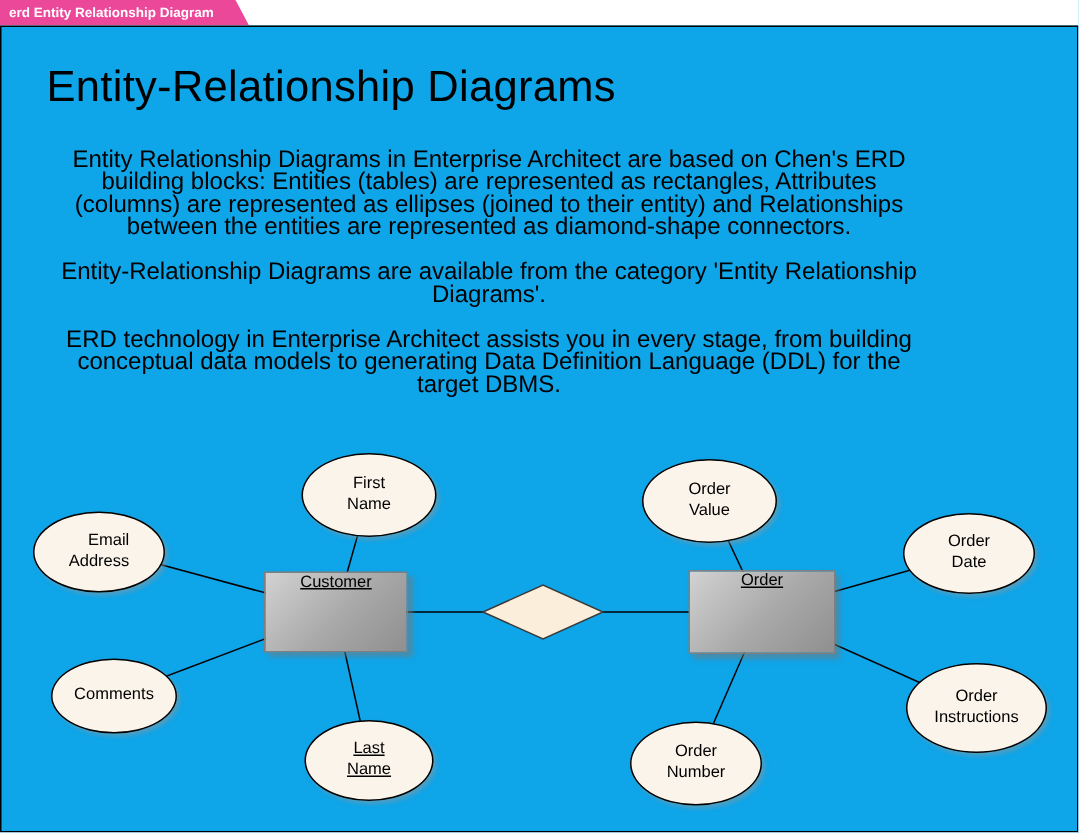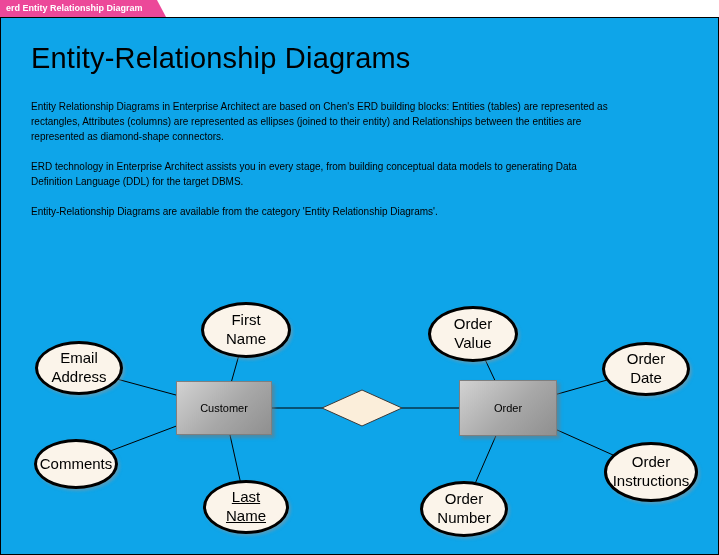--- a/index.html
+++ b/index.html
@@ -46,62 +46,63 @@
   }
   .page-title {
     margin: 0 0 24px 0;
     font-size: 29px;
     font-weight: 400;
     letter-spacing: 0.2px;
   }
   .para {
     margin: 0 0 15px 0;
     width: 590px;
-    font-size: 10px;
+    font-size: 16px;
     line-height: 15px;
+    text-align: center;
   }
 
   .diagram {
     position: absolute;
     left: 0; top: 0;
     width: 717px; height: 536px;
   }
   .diagram svg {
     position: absolute;
     left: 0; top: 0;
   }
 
   .entity {
     position: absolute;
     display: flex;
-    align-items: center;
     justify-content: center;
     font-size: 11px;
     background: linear-gradient(135deg, #d2d2d2 0%, #a8a8a8 55%, #8f8f8f 100%);
     border: 1px solid #7f7f7f;
     box-shadow: 3px 3px 3px rgba(120,120,120,0.55);
+    text-decoration: underline;
   }
   .entity-customer { left: 175px; top: 363px; width: 96px; height: 54px; }
   .entity-order    { left: 458px; top: 362px; width: 98px; height: 56px; }
 
   .attr {
     position: absolute;
     display: flex;
     align-items: center;
     justify-content: center;
     text-align: center;
-    font-size: 15px;
+    font-size: 11px;
     line-height: 1.25;
     white-space: pre-line;
     background: #fbf4ea;
-    border: 3px solid #000000;
+    border: 1px solid #000000;
     border-radius: 50%;
     box-shadow: 2px 2px 3px rgba(150,150,150,0.5);
   }
-  .attr-email    { left: 34px;  top: 323px; width: 88px; height: 54px; }
+  .attr-email    { left: 21px;  top: 323px; width: 88px; height: 54px; text-align: right; }
   .attr-first    { left: 200px; top: 284px; width: 90px; height: 56px; }
   .attr-comments { left: 33px;  top: 421px; width: 84px; height: 50px; align-items: center; }
   .attr-last     { left: 202px; top: 462px; width: 86px; height: 54px; text-decoration: underline; }
   .attr-ovalue   { left: 427px; top: 288px; width: 90px; height: 56px; }
   .attr-odate    { left: 601px; top: 324px; width: 88px; height: 54px; }
   .attr-onumber  { left: 419px; top: 463px; width: 88px; height: 56px; }
   .attr-oinstr   { left: 603px; top: 424px; width: 94px; height: 60px; }
 </style>
 </head>
 <body>
@@ -110,22 +111,22 @@
 
   <div class="diagram-tab">
     <span>erd Entity Relationship Diagram</span>
   </div>
 
   <div class="canvas">
 
     <div class="text-block">
       <h1 class="page-title">Entity-Relationship Diagrams</h1>
       <p class="para">Entity Relationship Diagrams in Enterprise Architect are based on Chen's ERD building blocks: Entities (tables) are represented as rectangles, Attributes (columns) are represented as ellipses (joined to their entity) and Relationships between the entities are represented as diamond-shape connectors.</p>
+      <p class="para">Entity-Relationship Diagrams are available from the category 'Entity Relationship Diagrams'.</p>
       <p class="para">ERD technology in Enterprise Architect assists you in every stage, from building conceptual data models to generating Data Definition Language (DDL) for the target DBMS.</p>
-      <p class="para">Entity-Relationship Diagrams are available from the category 'Entity Relationship Diagrams'.</p>
     </div>
 
     <div class="diagram">
 
       <svg width="717" height="536" viewBox="0 0 717 536">
         <g stroke="#000000" stroke-width="1">
           <line x1="75" y1="350" x2="223" y2="390"></line>
           <line x1="245" y1="312" x2="223" y2="390"></line>
           <line x1="75" y1="446" x2="223" y2="390"></line>
           <line x1="245" y1="489" x2="223" y2="390"></line>

